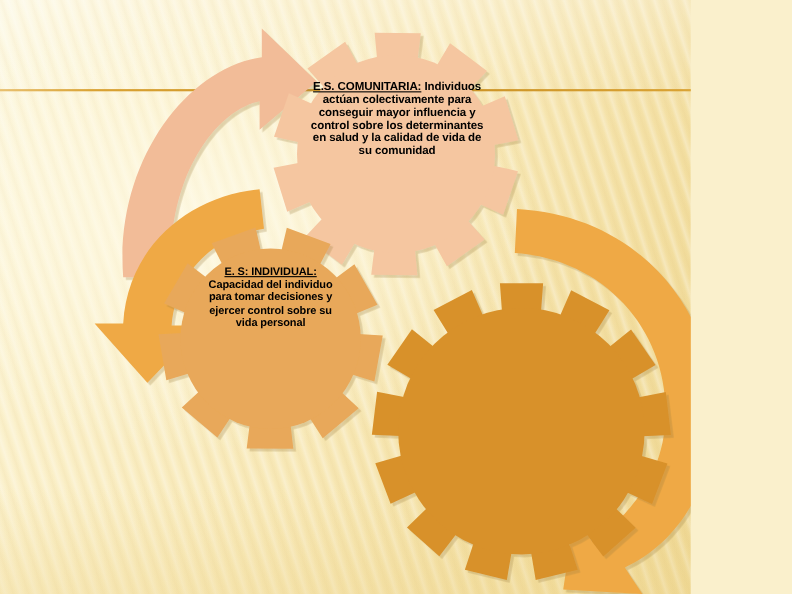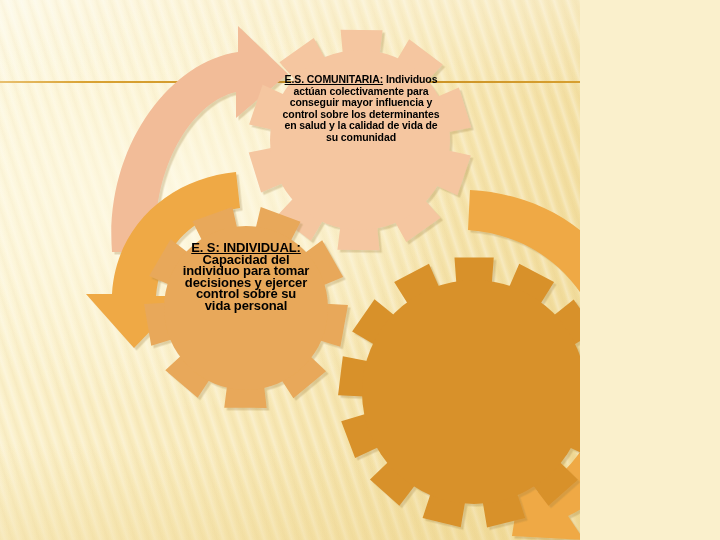--- a/index.html
+++ b/index.html
@@ -2,21 +2,21 @@
 <html><head>
 <meta charset="utf-8">
 <style>
   html,body{margin:0;padding:0;}
   body{
     width:720px;height:540px;overflow:hidden;position:relative;
     font-family:"Liberation Sans", sans-serif;
     background:#FAF0CC;
   }
   #slide{
-    position:absolute;inset:0;width:580px;height:540px;overflow:hidden;
+    position:absolute;inset:0;width:628px;height:540px;overflow:hidden;
   }
   
   .bg-base{
     position:absolute;inset:0;
     background:linear-gradient(115deg,#FDF8E0 0%,#FBF1CC 22%,#F8E9B8 52%,#F3DFA2 78%,#EFD894 100%);
   }
   .bg-stripes{
     position:absolute;inset:-40px;
     background:repeating-linear-gradient(
       72deg,
@@ -53,21 +53,21 @@
     letter-spacing:-0.1px;
     -webkit-font-smoothing:none;
   }
   .txt .hd{text-decoration:underline;}
   #t-comunitaria{
     left:281px;top:74px;width:160px;
     font-size:10.5px;line-height:11.6px;
   }
   #t-individual{
     left:182px;top:242px;width:128px;
-    font-size:13px;line-height:11.6px;
+    font-size:10px;line-height:11.6px;
   }
   #t-empoderamiento{
     left:383px;top:311px;width:186px;
     font-size:14px;line-height:15.6px;
   }
 </style>
 </head>
 <body>
 
 <div id="slide">

